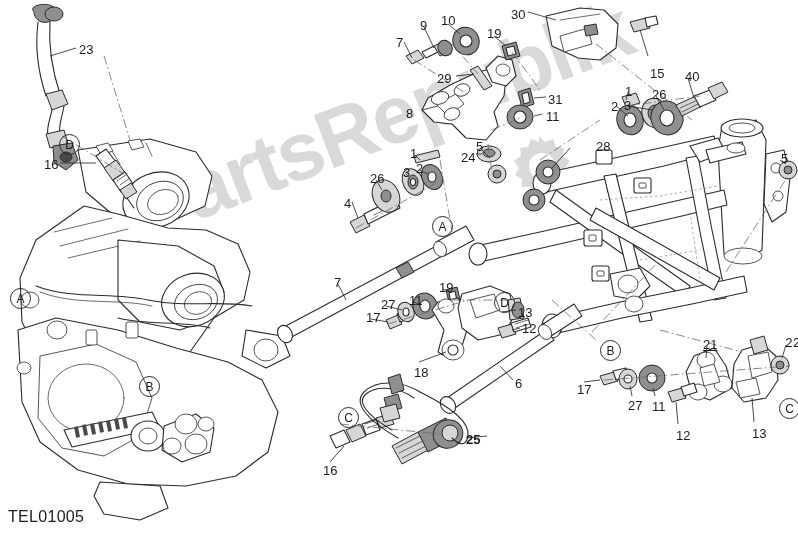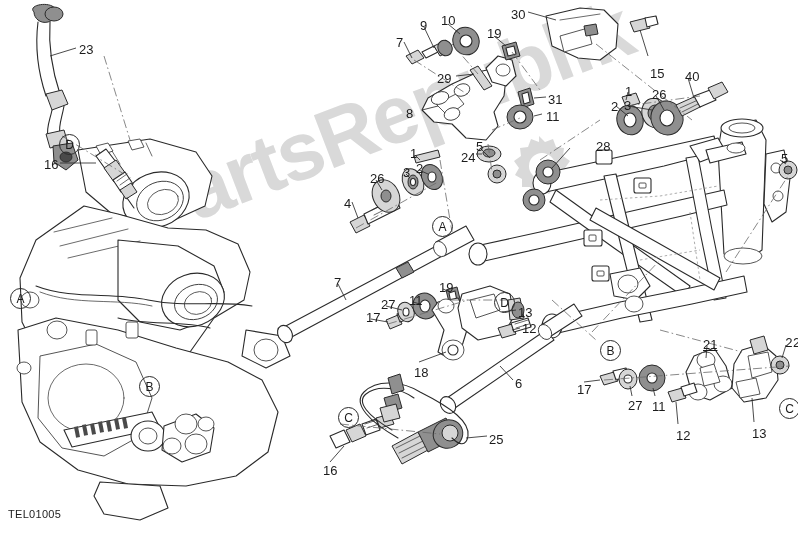--- a/index.html
+++ b/index.html
@@ -33,21 +33,21 @@
   }
   .balloon{
     position:absolute;z-index:4;width:19px;height:19px;border:1.3px solid #2a2a2a;
     border-radius:50%;font-family:"Liberation Sans", sans-serif;
     font-size:12px;color:#1c1c1c;display:flex;align-items:center;
     justify-content:center;background:transparent;user-select:none;
   }
   #diagram-code{
     position:absolute;left:8px;top:508px;z-index:5;
     font-family:"Liberation Sans", sans-serif;
-    font-size:11px;color:#1c1c1c;letter-spacing:.3px;
+    font-size:16px;color:#1c1c1c;letter-spacing:.3px;
   }
 </style>
 </head>
 <body>
 
 <div id="stage">
 
   <div class="wm-gear">
     <svg width="78" height="78" viewBox="0 0 78 78">
       <g fill="#d9d9d9">
@@ -498,21 +498,21 @@
       <div class="callout" style="left: 410px; top: 147px;">1</div>
       <div class="callout" style="left: 334px; top: 276px;">7</div>
       <div class="callout" style="left: 381px; top: 298px;">27</div>
       <div class="callout" style="left: 366px; top: 311px;">17</div>
       <div class="callout" style="left: 409px; top: 294px;">11</div>
       <div class="callout" style="left: 439px; top: 281px;">19</div>
       <div class="callout" style="left: 518px; top: 306px;">13</div>
       <div class="callout" style="left: 522px; top: 322px;">12</div>
       <div class="callout" style="left: 414px; top: 366px; text-align: center;">18</div>
       <div class="callout" style="left: 515px; top: 377px;">6</div>
-      <div class="callout" style="left: 489px; top: 433px;">25</div>
+      <div class="callout" style="left: 466px; top: 433px; font-weight: bold;">25</div>
       <div class="callout" style="left: 323px; top: 464px;">16</div>
       <div class="callout" style="left: 577px; top: 383px;">17</div>
       <div class="callout" style="left: 628px; top: 399px;">27</div>
       <div class="callout" style="left: 652px; top: 400px;">11</div>
       <div class="callout" style="left: 676px; top: 429px;">12</div>
       <div class="callout" style="left: 703px; top: 338px; text-decoration: underline;">21</div>
       <div class="callout" style="left: 752px; top: 427px;">13</div>
       <div class="callout" style="left: 785px; top: 337px; font-family: Liberation Mono, monospace;">22</div>
     </div>
 

